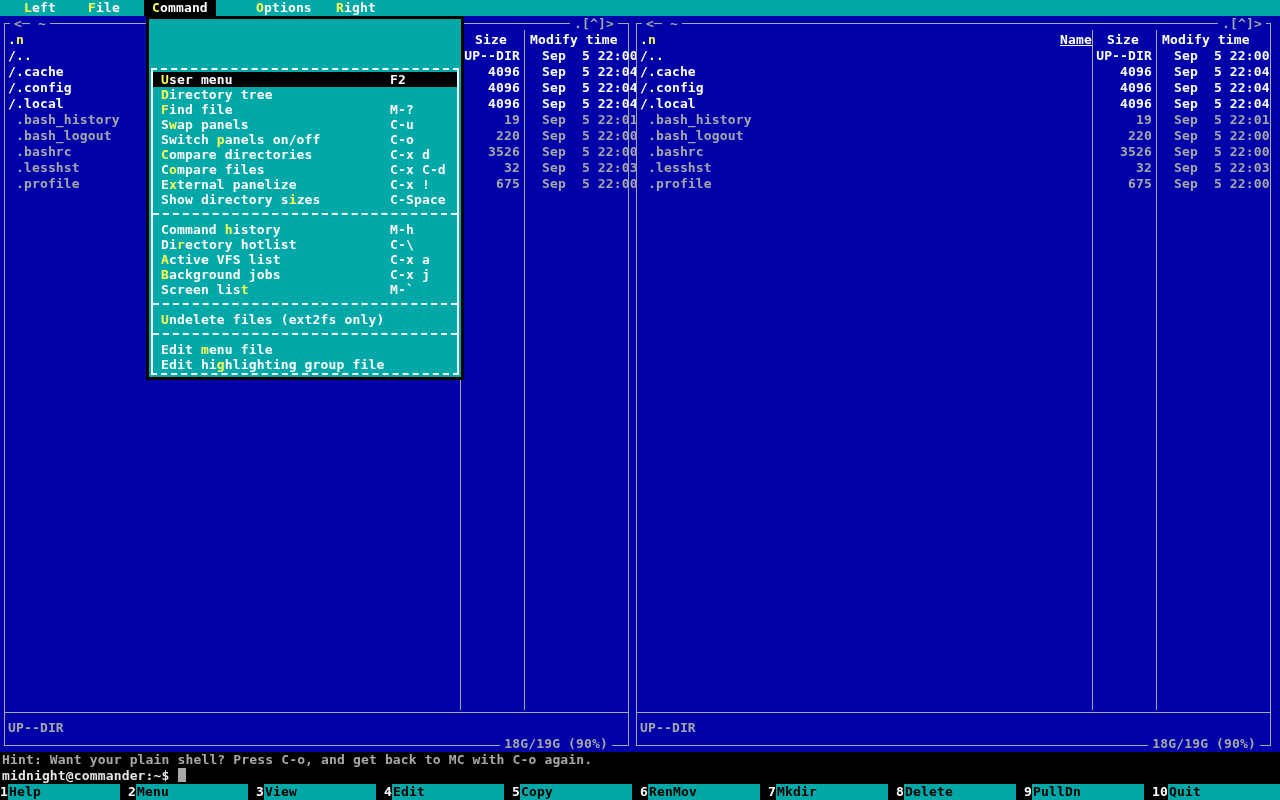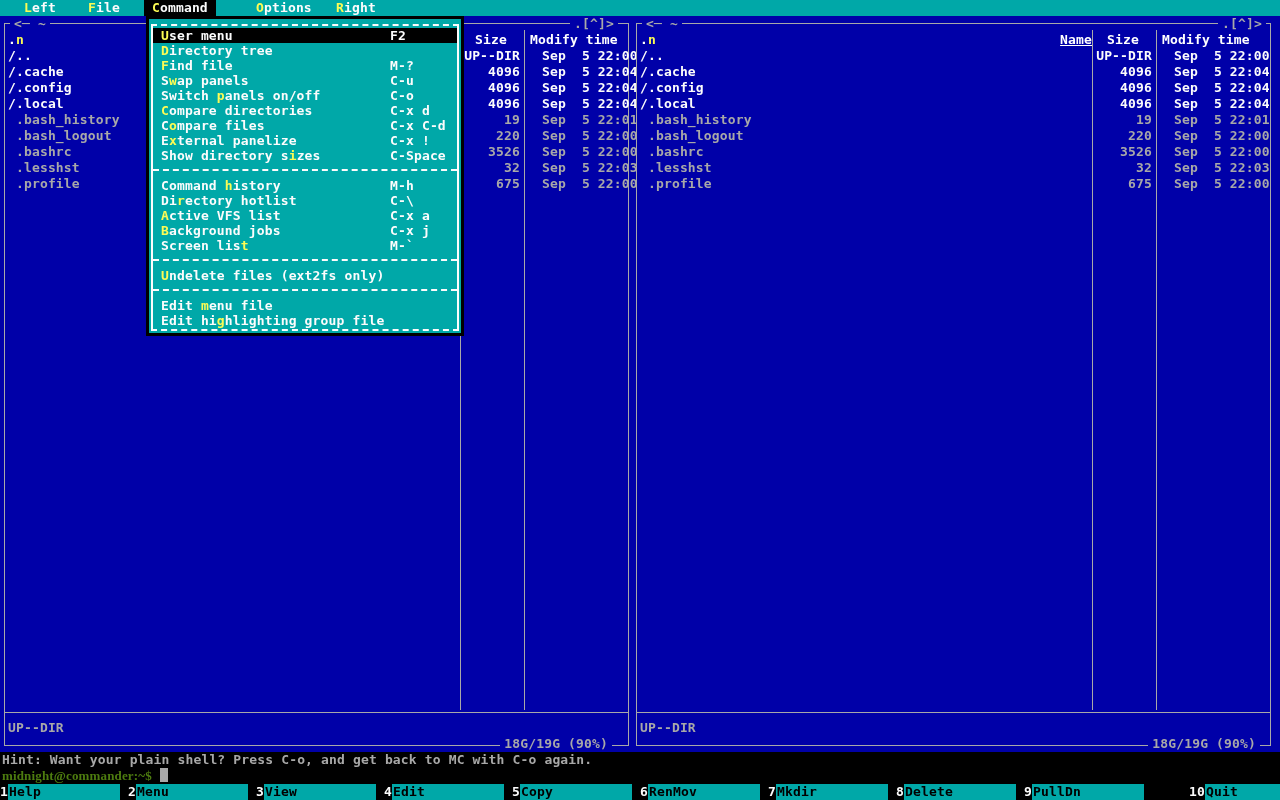--- a/index.html
+++ b/index.html
@@ -39,35 +39,35 @@
   .frow span { position:absolute; top:0; height:16px; white-space:pre; }
   .fname { left:8px; }
   .fsize { left:460px; width:60px; text-align:right; }
   .ftime { left:542px; }
   .c-dir  { color:#FCFCFC; }
   .c-file { color:#A8A8A8; }
   .ministatus { position:absolute; left:8px; top:704px; height:16px; line-height:16px; color:#A8A8A8; }
 
   .dropdown { position:absolute; left:146px; top:16px; width:318px; background:#00A8A8;
               border:3px solid #000; padding:5px 2px 2px 2px; z-index:10; }
-  .dframe { border:2px solid #FCFCFC; border-top-style:dashed; border-bottom-style:dashed; padding:2px 0 1px 0; }
+  .dframe { border:2px solid #FCFCFC; border-top-style:dashed; border-bottom-style:dashed; padding:2px 0 1px 0;margin-top:44px; }
   .mi { position:relative; height:15px; line-height:15px; color:#FCFCFC; padding-left:8px; white-space:pre; }
   .mi.sel { background:#000; }
   .mi .key { position:absolute; left:237px; top:0; }
   .msep { position:relative; height:15px; }
   .msep::after { content:""; position:absolute; left:0; right:0; top:6px; border-top:2px dashed #FCFCFC; }
 
   .hint { position:absolute; left:2px; top:752px; width:1278px; height:16px; line-height:16px; color:#A8A8A8; white-space:pre; }
-  .cmdline { position:absolute; left:2px; top:768px; height:16px; line-height:16px; color:#4d7c0f; white-space:pre;font-family:Liberation Serif, serif; }
+  .cmdline { position:absolute; left:2px; top:768px; height:16px; line-height:16px; color:#e5e5e5; white-space:pre; }
   .cursor { display:inline-block; width:8px; height:14px; background:#A8A8A8; vertical-align:-2px; margin-left:8px; }
 
   .fkeys { position:absolute; left:0; top:784px; width:1280px; height:16px; display:flex; }
   .fk { width:128px; height:16px; line-height:16px; display:flex; }
   .fk .num { width:8px; color:#FCFCFC; text-align:right; }
-  .fk.wide .num { width:16px;margin-left:37px; }
+  .fk.wide .num { width:16px; }
   .fk .lbl { flex:1; background:#00A8A8; color:#000; margin-right:8px; padding-left:1px; }
   .fk:last-child .lbl { margin-right:0; }
 </style>
 </head>
 <body>
 
 <div class="menubar" id="menubar">
     <div class="mb-item" style="left: 16px;"><span class="hot">L</span><span>eft</span></div>
     <div class="mb-item" style="left: 80px;"><span class="hot">F</span><span>ile</span></div>
     <div class="mb-item sel" style="left: 144px;"><span class="hot">C</span><span>ommand</span></div>

